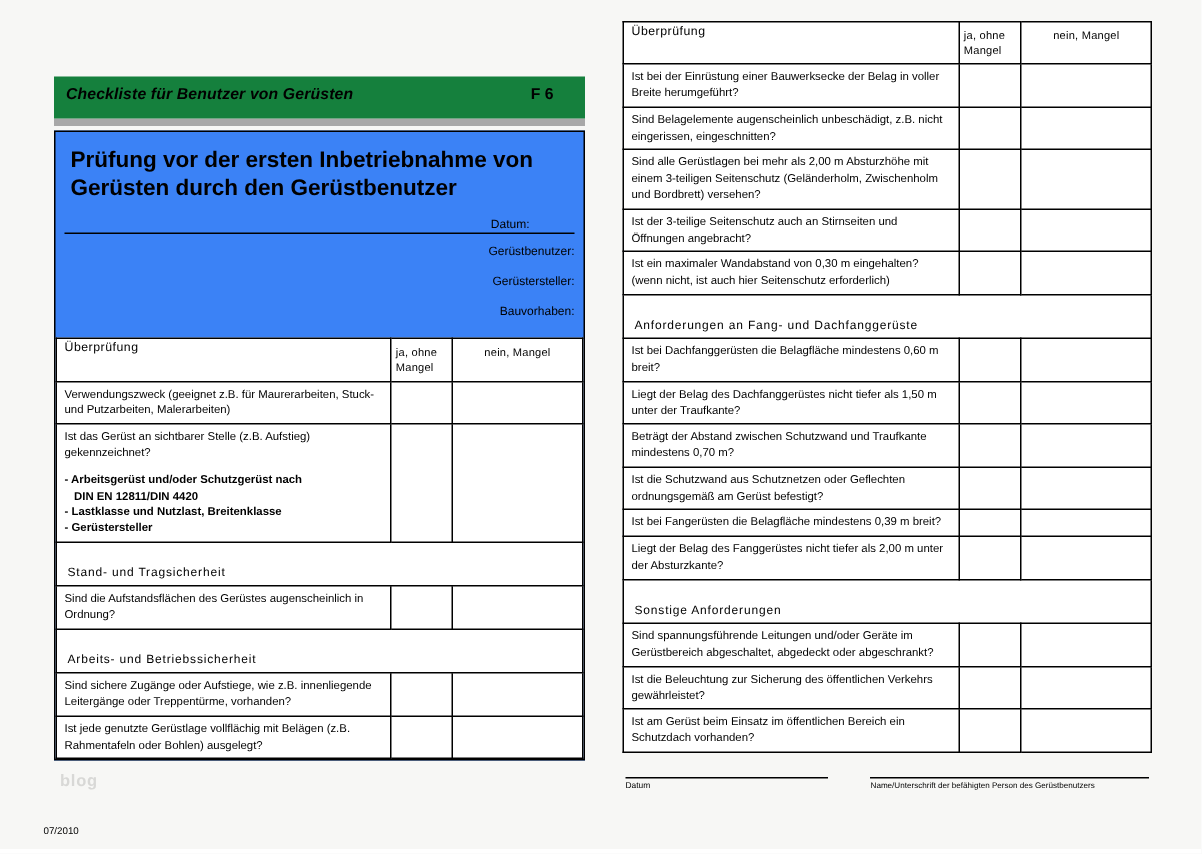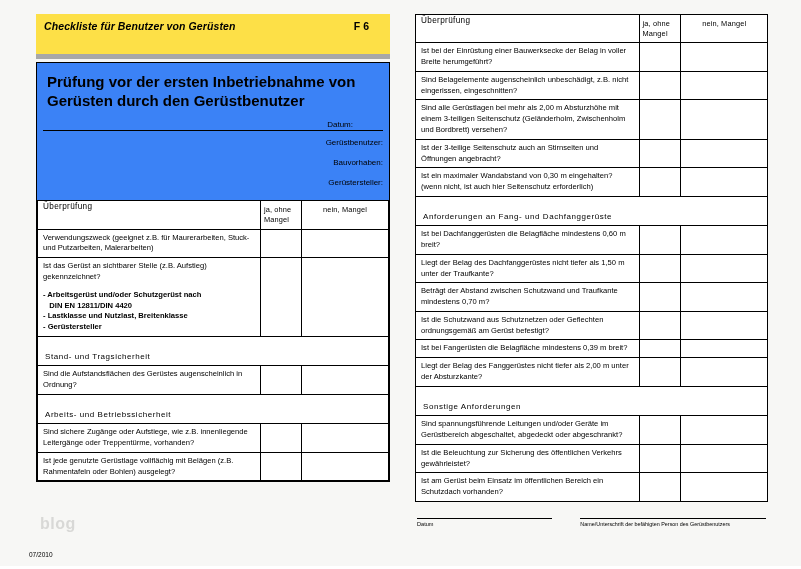--- a/index.html
+++ b/index.html
@@ -19,23 +19,24 @@
     overflow: hidden;
   }
   
   #left-col {
     position: absolute;
     left: 36px;
     top: 14px;
     width: 354px;
   }
   .banner {
-    background: #fde047;
-    height: 40px;
+    background: #15803d;
+    height: 28px;
     position: relative;
+    margin-top: 37px;
   }
   .banner-title {
     position: absolute;
     left: 8px;
     top: 6px;
     font-size: 10.5px;
     font-weight: bold;
     font-style: italic;
     color: #000;
     letter-spacing: 0.1px;
@@ -175,21 +176,21 @@
     position: absolute;
     left: 29px;
     top: 551px;
     font-size: 6.5px;
     color: #000;
   }
   .watermark {
     position: absolute;
     left: 40px;
     top: 515px;
-    font-size: 16px;
+    font-size: 11px;
     color: #d8d8d6;
     font-weight: bold;
     letter-spacing: 0.5px;
     pointer-events: none;
   }
   .page-edge-bottom {
     position: absolute;
     left: 0; right: 0; bottom: 0;
     height: 3px;
     background: #ffffff;
@@ -212,25 +213,25 @@
       <div class="doc-title">Prüfung vor der ersten Inbetriebnahme von Gerüsten durch den Gerüstbenutzer</div>
 
       <div class="datum-row">Datum:</div>
       <div class="datum-rule"></div>
 
       <div class="field-row">
         <span class="field-label">Gerüstbenutzer:</span>
         <span class="field-line thick"></span>
       </div>
       <div class="field-row">
-        <span class="field-label">Bauvorhaben:</span>
+        <span class="field-label">Gerüstersteller:</span>
         <span class="field-line"></span>
       </div>
       <div class="field-row">
-        <span class="field-label">Gerüstersteller:</span>
+        <span class="field-label">Bauvorhaben:</span>
         <span class="field-line"></span>
       </div>
       <div class="fields-spacer"></div>
 
       <table class="chk">
         <colgroup>
             <col style="width:63.5%">
             <col style="width:11.7%">
             <col style="width:24.8%">
           </colgroup>

